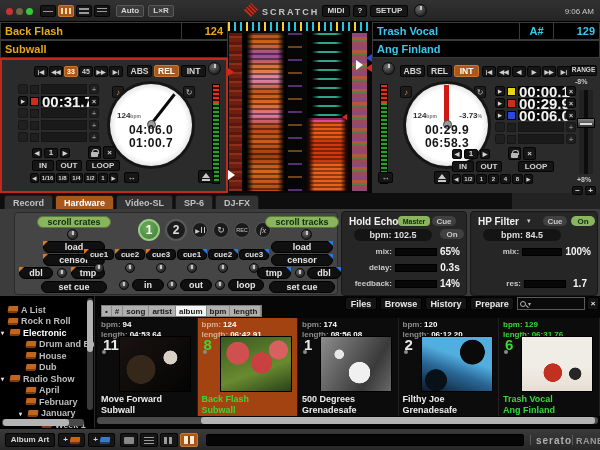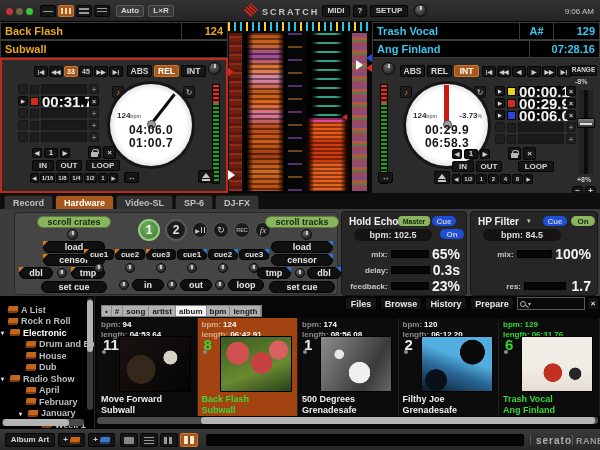--- a/index.html
+++ b/index.html
@@ -63,41 +63,41 @@
   .wcol{position:absolute;top:11px;height:158px}
   .ov1{background:repeating-linear-gradient(to bottom,#5c180e 0 3px,#8e2d18 3px 5px,#6b2010 5px 9px),linear-gradient(#3a0e08,#7a2a14)}
   .wmL{background:linear-gradient(90deg,#000 0 6%,rgba(0,0,0,0) 22% 78%,#000 94%),repeating-linear-gradient(to bottom,rgba(0,0,0,.45) 0 2px,transparent 2px 5px),linear-gradient(to bottom,#b24a18 0%,#d0681e 7%,#9a4aa8 14%,#e07828 22%,#d888b8 29%,#c05818 37%,#e06820 45%,#d878a8 52%,#b84812 60%,#cc5c1a 69%,#a03a10 77%,#d06820 87%,#b84a14 100%)}
   .wgrid{background:repeating-linear-gradient(to bottom,rgba(150,80,200,.55) 0 2px,transparent 2px 13px,rgba(210,130,40,.5) 13px 15px,transparent 15px 26px),#060606}
   .wmR{overflow:hidden}
   .wmR .t{height:54%;background:linear-gradient(90deg,#000 0 12%,rgba(0,0,0,0) 30% 70%,#000 88%),repeating-linear-gradient(to bottom,rgba(55,190,160,.85) 0 2px,transparent 2px 9px),#050505}
   .wmR .b{height:46%;background:linear-gradient(90deg,#200600 0 4%,rgba(0,0,0,0) 18% 82%,#200600 96%),repeating-linear-gradient(to bottom,rgba(0,0,0,.4) 0 2px,transparent 2px 4px),linear-gradient(to bottom,#e2489a 0 6%,#e85818 6% 30%,#d03810 30% 60%,#e86020 60% 100%)}
   .ov2{background:repeating-linear-gradient(to bottom,#8c4a78 0 4px,#b05a3a 4px 7px,#5a7a4a 7px 9px,#9a4a5a 9px 13px),linear-gradient(#4a2a3a,#6a3a2a)}
   .tri{position:absolute;width:0;height:0}
   
-  .tabbar{position:absolute;left:0;top:193px;width:600px;height:16px;background:#0e0e0e;display:flex;align-items:flex-end;gap:2px;padding:0 0 0 4px}
+  .tabbar{position:absolute;left:0;top:193px;width:512px;height:16px;background:#0e0e0e;display:flex;align-items:flex-end;gap:2px;padding:0 0 0 4px}
   .tab{height:14px;padding:0 8px;background:#333;color:#c0c0c0;font-size:9px;font-weight:bold;display:flex;align-items:center;border-radius:3px 3px 0 0;border:1px solid #1a1a1a;border-bottom:none}
   .tab.active{background:#a8581c;color:#fff}
   
   .hwband{position:absolute;left:0;top:209px;width:600px;height:89px;background:#3c3c3c}
   .hwpanel{position:absolute;left:14px;top:3px;width:324px;height:83px;background:#454545;border:1px solid #2a2a2a;border-radius:4px}
   .hbtn{position:absolute;display:flex;align-items:center;justify-content:center;background:#101010;color:#e4e4e4;border-radius:6px;font-size:9px;font-weight:bold;border:1px solid #000}
   .mark-o::before{content:"";position:absolute;left:-1px;top:-1px;border-top:5px solid #e07818;border-right:5px solid transparent}
   .mark-b::before{content:"";position:absolute;right:-1px;top:-1px;border-top:5px solid #2878e0;border-left:5px solid transparent}
   .bigc{position:absolute;width:22px;height:22px;border-radius:50%;display:flex;align-items:center;justify-content:center;font-size:12px;font-weight:bold}
   .smc{position:absolute;width:16px;height:16px;border-radius:50%;background:#1a1a1a;border:1px solid #555;display:flex;align-items:center;justify-content:center;font-size:6px;color:#ccc}
   
   .fxpanel{position:absolute;top:2px;height:85px;background:#262626;border:1px solid #171717;border-radius:4px}
   .fxtitle{position:absolute;left:7px;top:4px;font-size:10px;font-weight:bold;color:#f0f0f0}
   .fxrow{position:absolute;left:4px;right:4px;display:flex;align-items:center;gap:3px}
   .fxlabel{width:46px;text-align:right;font-size:8px;font-weight:bold;color:#c8c8c8}
   .fxtrack{width:42px;height:8px;background:#070707;border:1px solid #000;position:relative}
   .fxfill{height:100%;background:#c6c6c6}
-  .fxval{flex:1;text-align:right;font-size:14px;font-weight:bold;color:#f4f4f4;padding-right:2px}
+  .fxval{flex:1;text-align:center;font-size:10px;font-weight:bold;color:#f4f4f4;padding-right:2px}
   .bpmpill{position:absolute;left:12px;top:17px;width:78px;height:12px;background:#141414;border-radius:6px;color:#ddd;font-size:9px;font-weight:bold;display:flex;align-items:center;justify-content:center}
-  .fxsm{position:absolute;top:4px;height:10px;border-radius:5px;background:#1d4ed8;color:#c8c8c8;font-size:8px;font-weight:bold;display:flex;align-items:center;justify-content:center}
+  .fxsm{position:absolute;top:4px;height:10px;border-radius:5px;background:#404040;color:#c8c8c8;font-size:8px;font-weight:bold;display:flex;align-items:center;justify-content:center}
   
   .library{position:absolute;left:0;top:296px;width:600px;height:132px;background:#000}
   .sidebar{position:absolute;left:0;top:0;width:95px;height:132px;background:#000;border-right:1px solid #2a2a2a;overflow:hidden}
   .crate-row{position:relative;display:flex;align-items:center;height:11.5px;gap:3px;font-size:9px;font-weight:bold;color:#bdbdbd;white-space:nowrap}
   .crate-row.sel{color:#fff}
   .crate-ico{flex:none;width:10px;height:7px;background:#c2661c;border-bottom:2px solid #7c3c10;transform:skewX(-8deg);border-radius:1px}
   .xarr{flex:none;font-size:6px;color:#e8e8e8;width:6px;margin-left:-7px}
   .vscroll{position:absolute;right:1px;top:2px;width:6px;height:112px;background:#3a3a3a;border-radius:3px}
   .vscroll i{position:absolute;left:0;top:2px;width:6px;height:52px;background:#b4b4b4;border-radius:3px}
   .hscroll{position:absolute;height:7px;background:#4a4a4a;border-radius:3px}
@@ -167,21 +167,20 @@
   <div class="trow gold" style="left:0;top:40px;width:228px">
     <span class="cell" style="flex:1">Subwall</span>
   </div>
   <div class="trow cyan" style="left:372px;top:22px;width:228px">
     <span class="cell" style="flex:1">Trash Vocal</span>
     <span class="cell rcell" style="width:34px;justify-content:center">A#</span>
     <span class="cell rcell" style="width:46px">129</span>
   </div>
   <div class="trow cyan" style="left:372px;top:40px;width:228px">
     <span class="cell" style="flex:1">Ang Finland</span>
-    <span class="cell rcell" style="width:70px">07:28.16</span>
   </div>
 
   <div class="deck deckL">
     <span class="btn tsm" style="left:32px;top:6px">|◀</span>
     <span class="btn tsm" style="left:47px;top:6px">◀◀</span>
     <span class="btn tsm orange" style="left:62px;top:6px;font-size:7px">33</span>
     <span class="btn tsm" style="left:77px;top:6px;font-size:7px">45</span>
     <span class="btn tsm" style="left:92px;top:6px">▶▶</span>
     <span class="btn tsm" style="left:107px;top:6px">▶|</span>
     <span class="btn mode" style="left:125px;top:5px">ABS</span>
@@ -441,21 +440,21 @@
         <span class="fxval">65%</span>
       </div>
       <div class="fxrow" style="top:50px">
         <span class="fxlabel">delay:</span>
         <span class="fxtrack"><span class="fxfill" style="width: 8%;"></span></span>
         <span class="fxval">0.3s</span>
       </div>
       <div class="fxrow" style="top:66px">
         <span class="fxlabel">feedback:</span>
         <span class="fxtrack"><span class="fxfill" style="width: 18%;"></span></span>
-        <span class="fxval">23%</span>
+        <span class="fxval">14%</span>
       </div>
     </div>
 
     <div class="fxpanel" style="left:470px;width:128px">
       <span class="fxtitle">HP Filter</span>
       <span class="abs" style="left:56px;top:5px;font-size:7px;color:#ccc">▾</span>
       <span class="fxsm" style="left:72px;width:24px">Cue</span>
       <span class="fxsm greenpill" style="left:100px;width:24px">On</span>
       <span class="bpmpill">bpm: 84.5</span>
       <div class="fxrow" style="top:34px">

